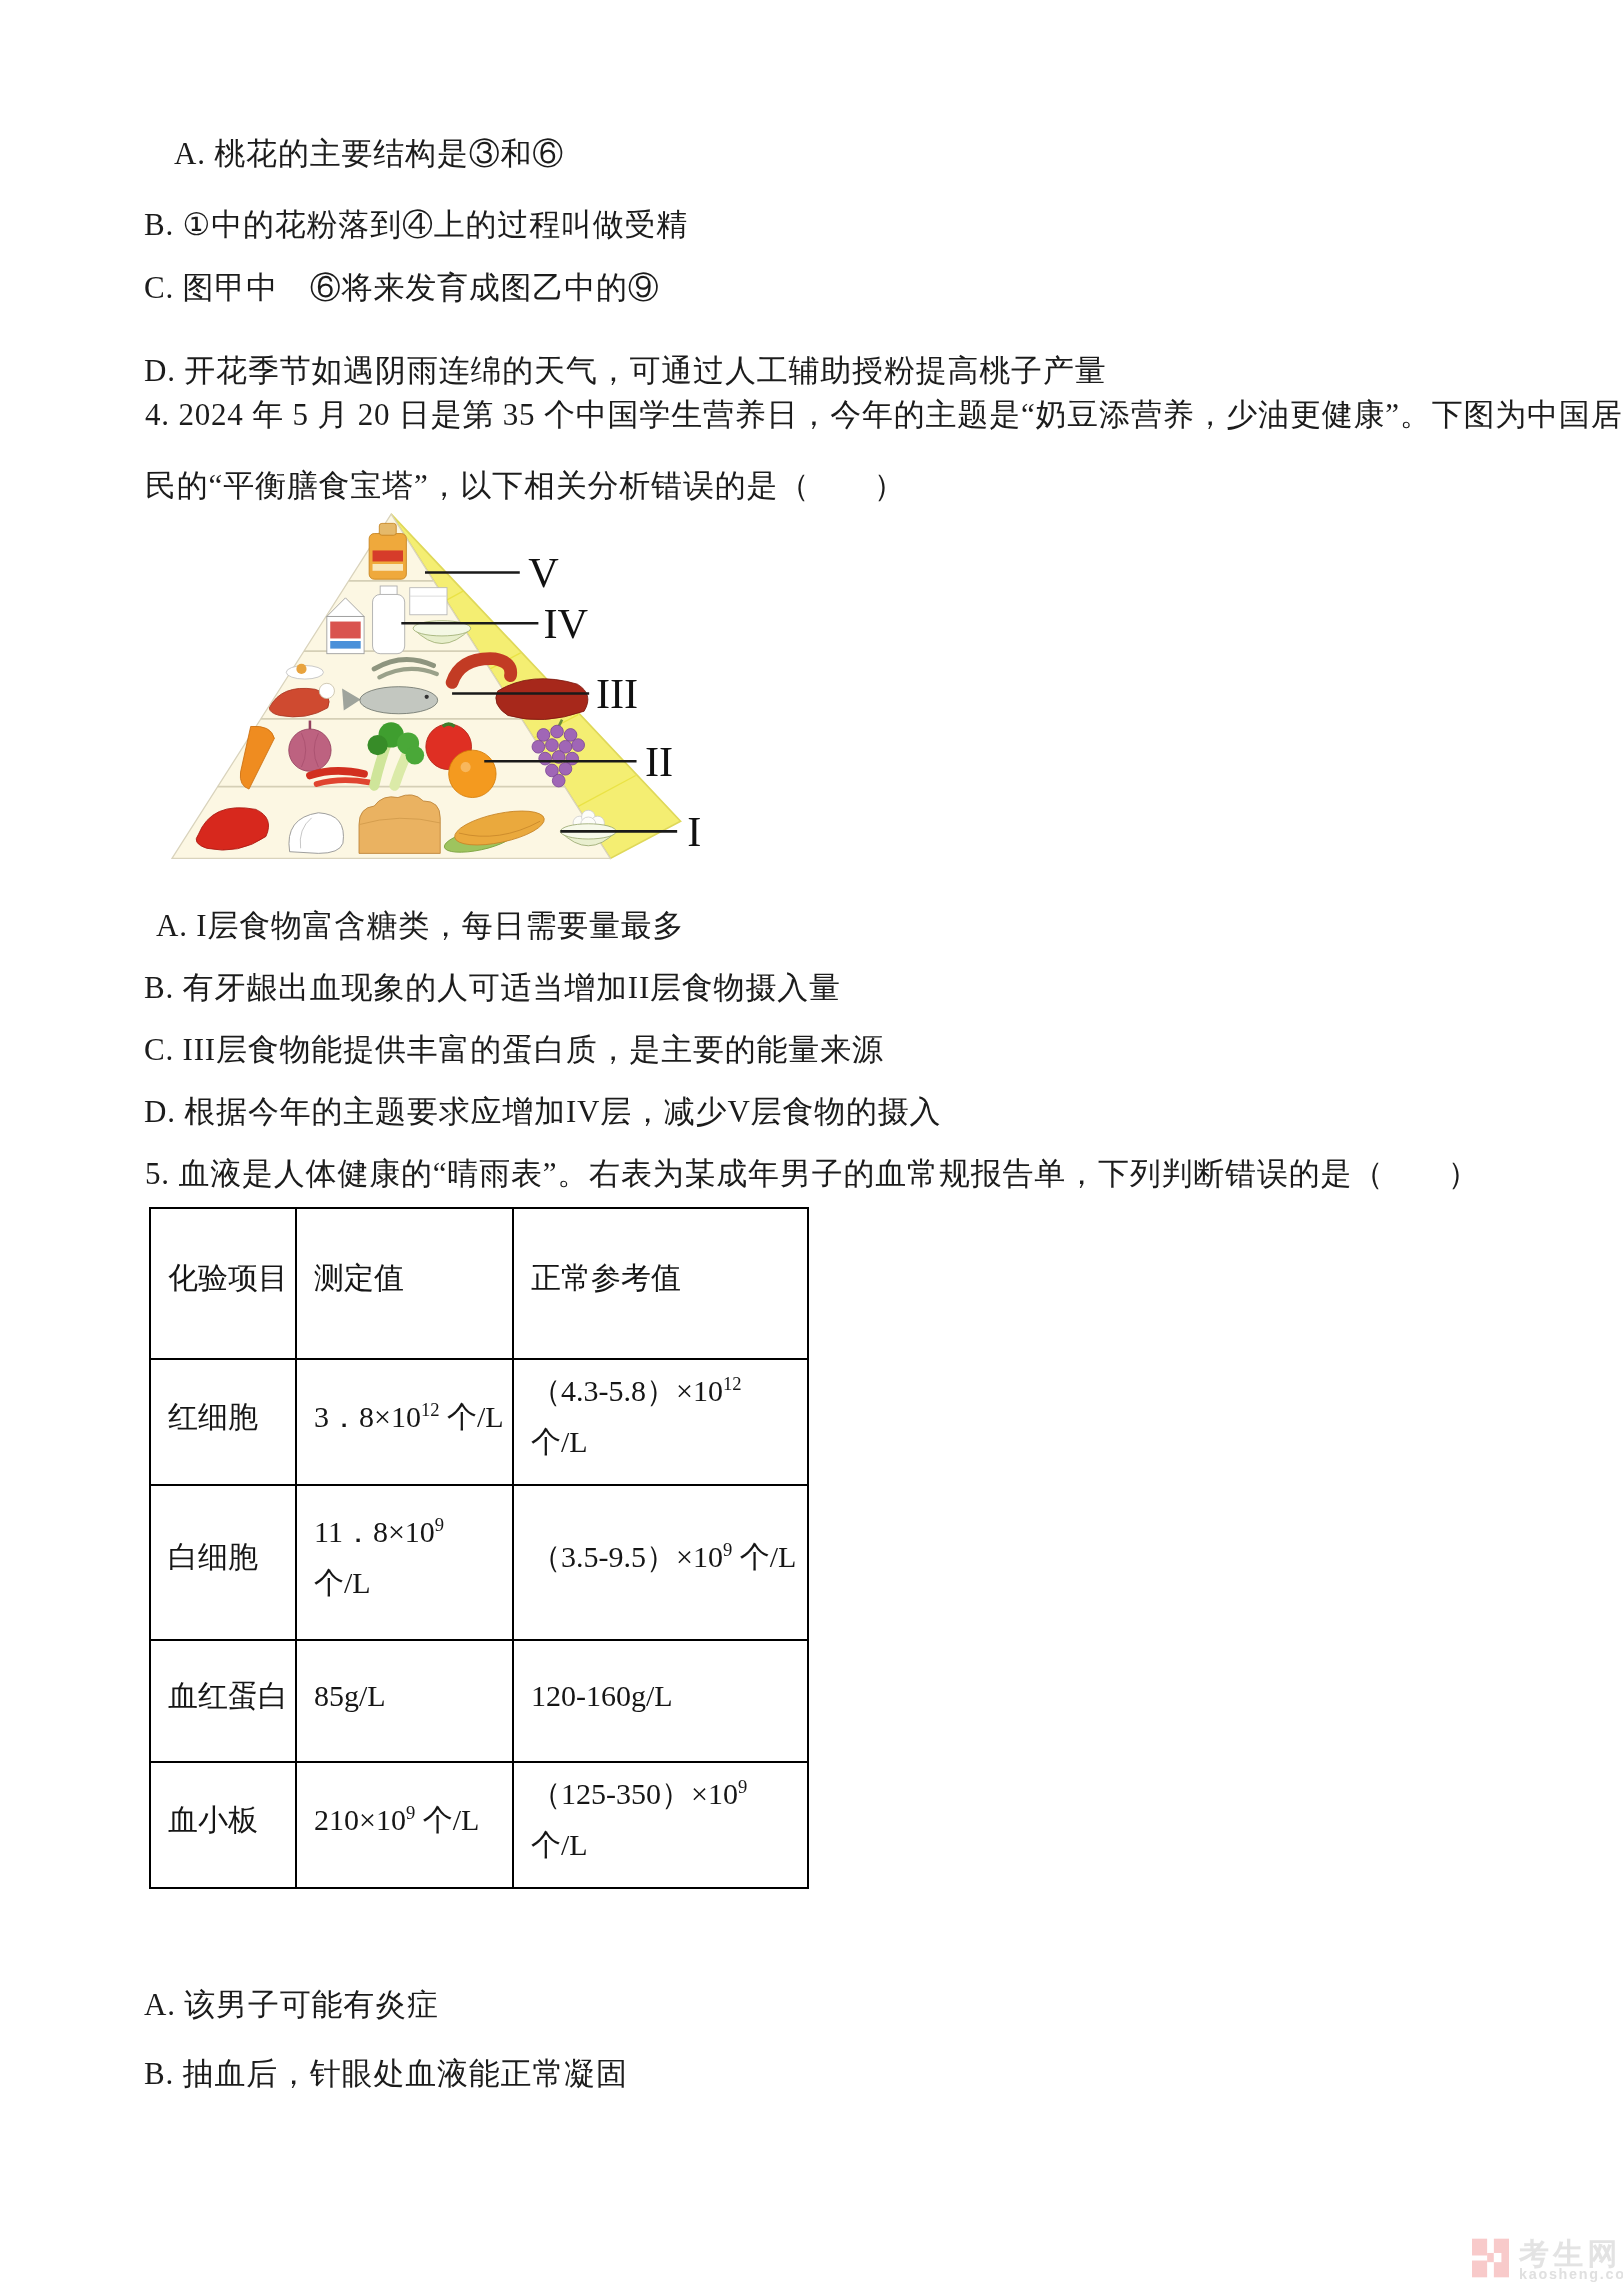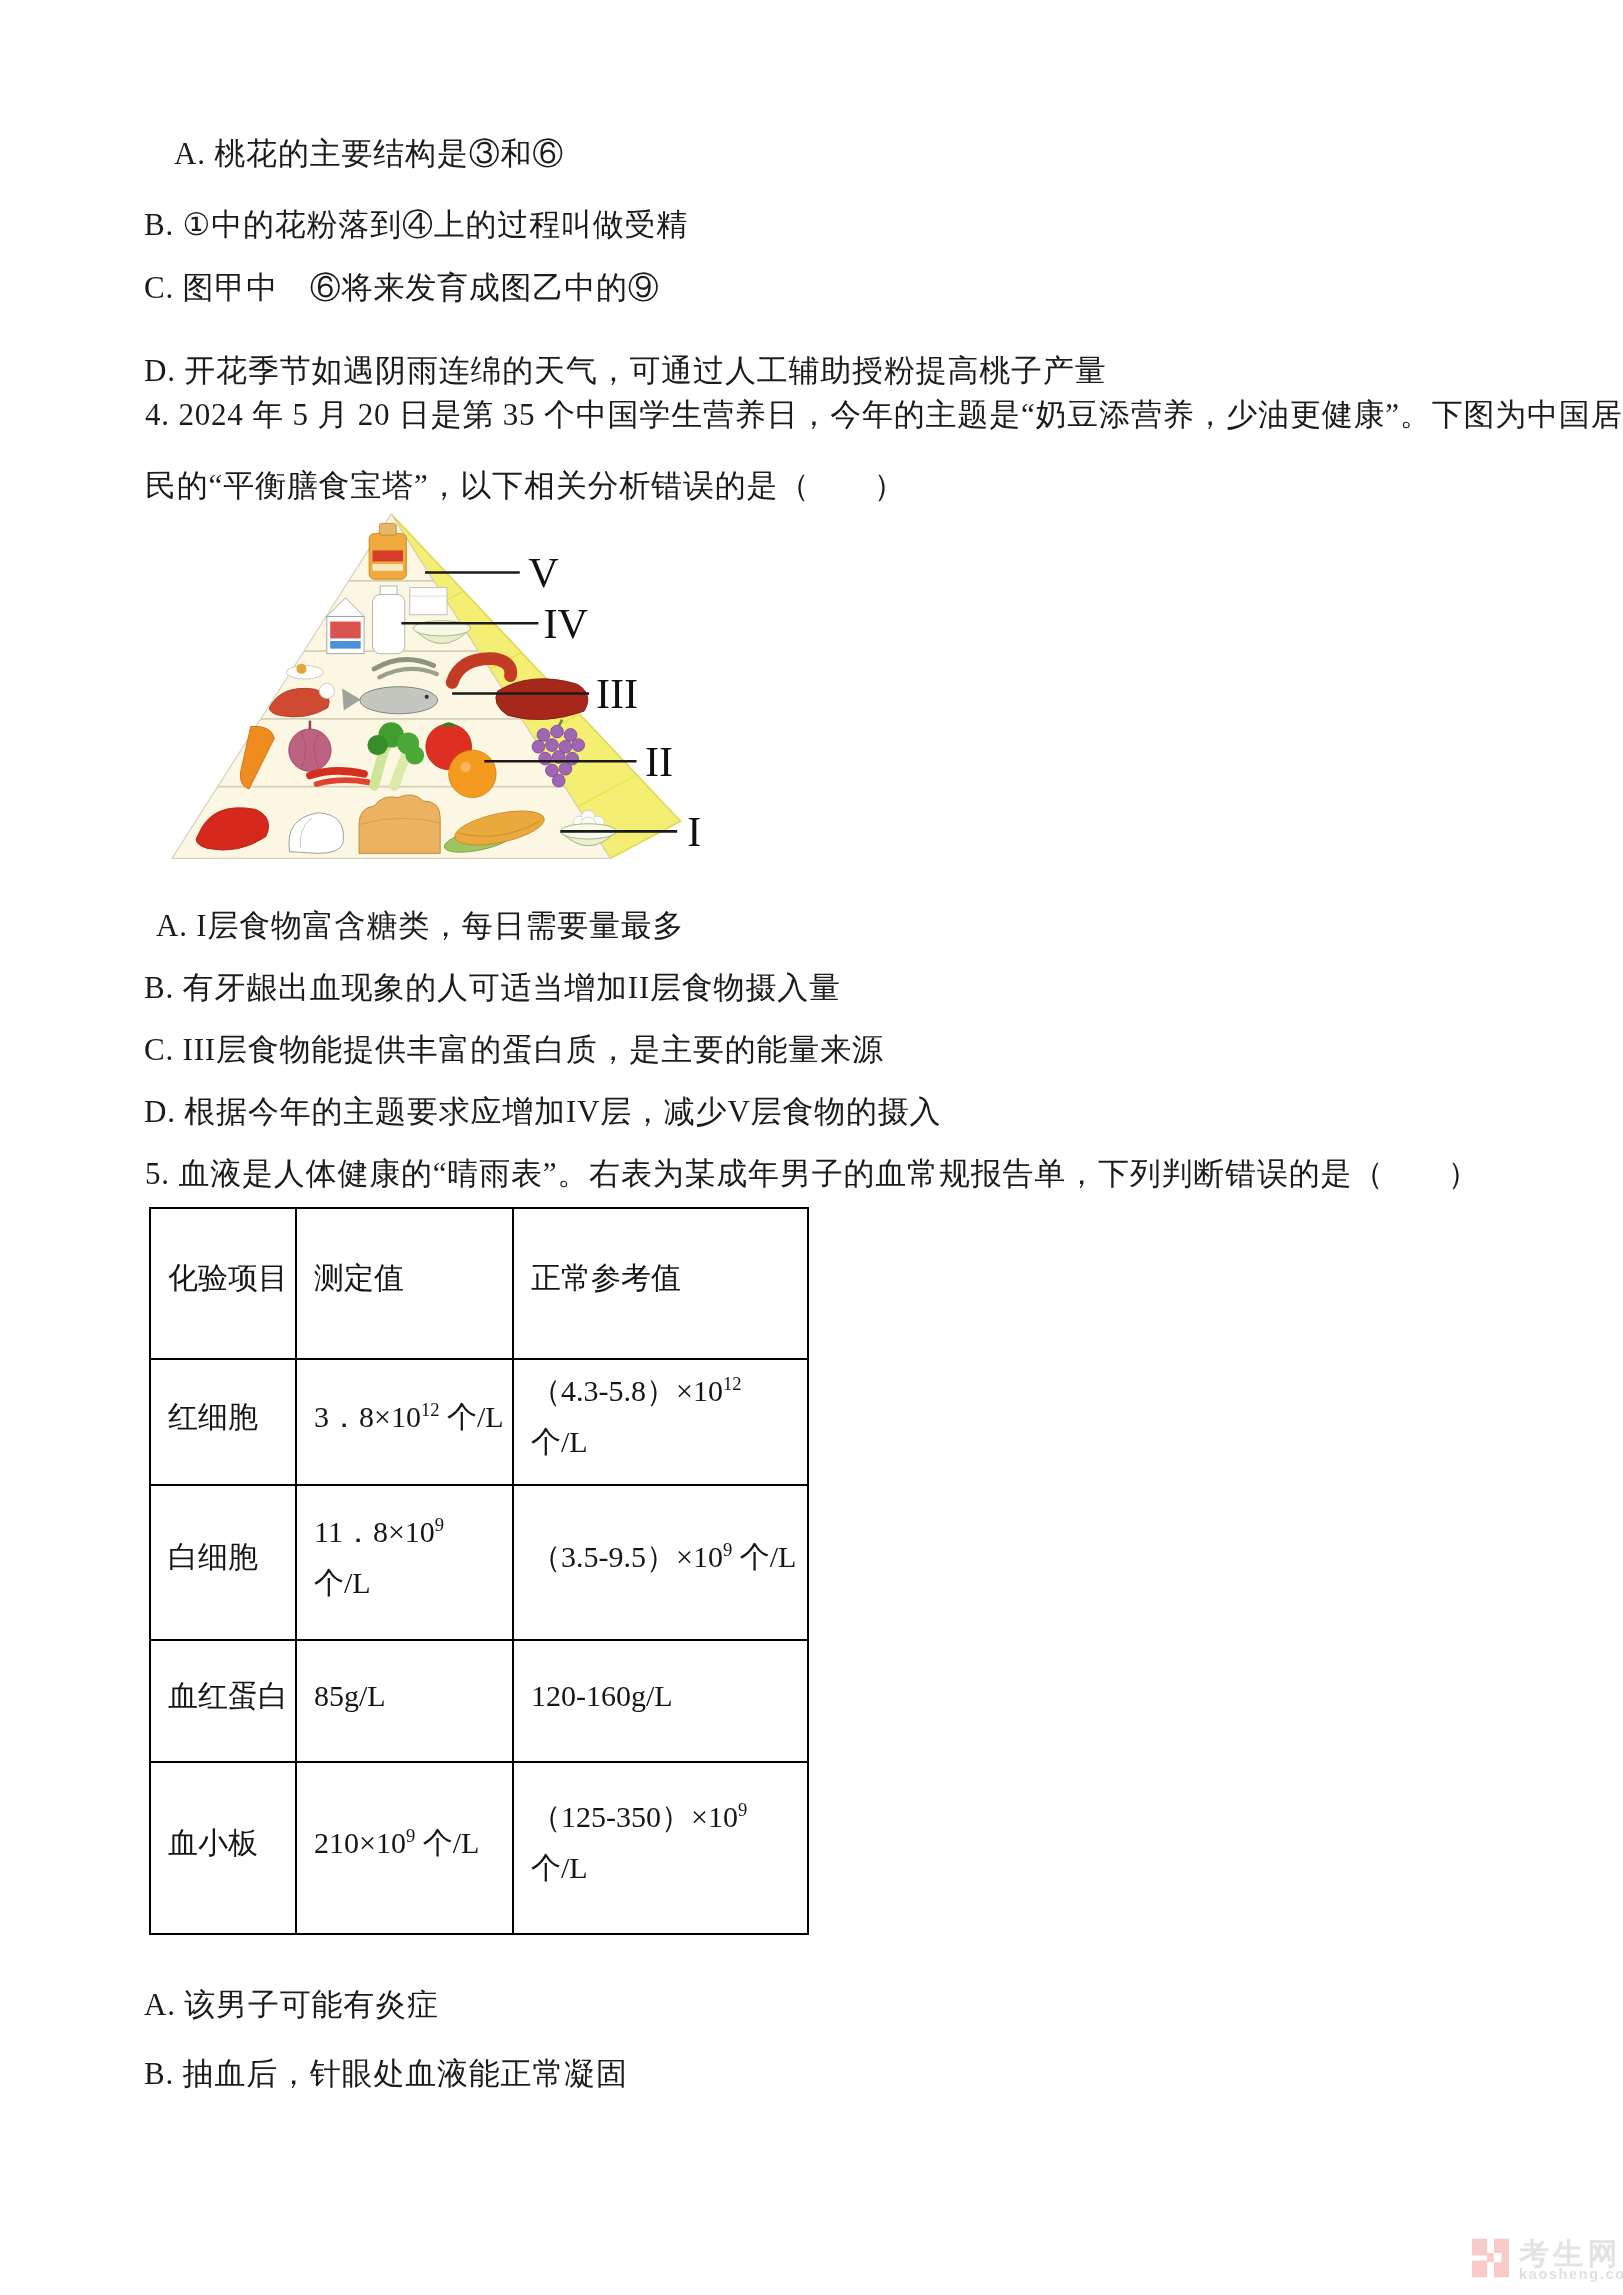--- a/index.html
+++ b/index.html
@@ -17,21 +17,21 @@
   #blood-table th,#blood-table td{
     border:2.5px solid #000;font-weight:normal;text-align:left;
     vertical-align:middle;padding:5px 5px 17px 17px;line-height:1.7;
     word-break:break-word;
   }
   #blood-table sup{font-size:18.6px;vertical-align:super;line-height:0;}
   #blood-table tr:nth-child(1){height:151px;}
   #blood-table tr:nth-child(2){height:88px;}
   #blood-table tr:nth-child(3){height:155px;}
   #blood-table tr:nth-child(4){height:122px;}
-  #blood-table tr:nth-child(5){height:172px;}
+  #blood-table tr:nth-child(5){height:126px;}
   
   #pyramid-wrap{position:absolute;left:161px;top:503px;width:550px;height:364px;}
   .roman{font-family:"Liberation Serif","DejaVu Serif",serif;font-size:50px;fill:#111;}
   
   #watermark{position:absolute;left:1470px;top:2237px;width:161px;height:52px;}
   #wm-name{position:absolute;left:49px;top:-3.4px;font-size:30px;color:#e3e3e3;
            letter-spacing:4.2px;font-family:"Liberation Sans","DejaVu Sans",sans-serif;font-weight:bold;}
   #wm-domain{position:absolute;left:49px;top:29px;font-size:14.4px;color:#e0e0e0;
            letter-spacing:1.7px;font-family:"Liberation Sans","DejaVu Sans",sans-serif;font-weight:bold;}
 </style>

